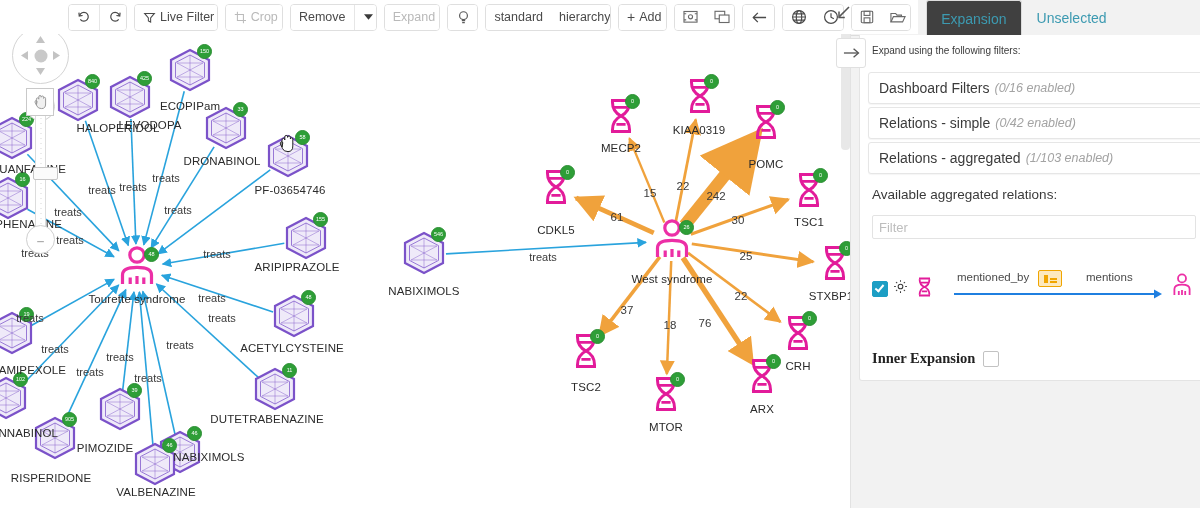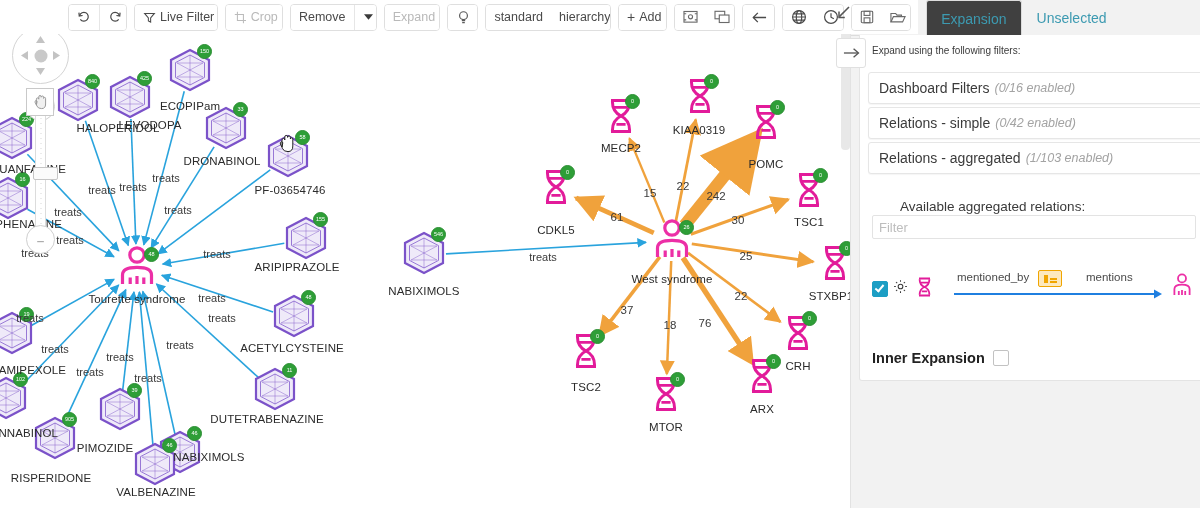--- a/index.html
+++ b/index.html
@@ -124,21 +124,21 @@
     display:flex;align-items:center;justify-content:center;z-index:8;
   }
   .filter-row{
     position:absolute;left:8px;width:326px;height:30px;
     border:1px solid #e6e6e6;border-radius:3px;background:#fff;
     display:flex;align-items:center;padding-left:10px;
     box-shadow:0 1px 1px rgba(0,0,0,.04);
   }
   .filter-row .fr-name{font-size:14px;color:#3b3b3b;}
   .filter-row .fr-count{font-size:12.5px;color:#a3a3a3;font-style:italic;margin-left:5px;}
-  #avail-label{position:absolute;left:12px;top:164px;font-size:13.5px;color:#3a3a3a;margin-left:28px;}
+  #avail-label{position:absolute;left:12px;top:152px;font-size:13.5px;color:#3a3a3a;}
   #filter-input{
     position:absolute;left:12px;top:180px;width:310px;height:22px;
     border:1px solid #e3e3e3;border-radius:2px;background:#fff;
     font-size:13px;color:#333;padding:0 6px;outline:none;
     font-family:"Liberation Sans",sans-serif;
   }
   #filter-input::placeholder{color:#bdbdbd;}
 
   .cbx{
     width:14px;height:14px;border:1px solid #c2c2c2;border-radius:2px;
@@ -146,21 +146,21 @@
   }
   .cbx.on{background:#1c9ec4;border-color:#1c9ec4;}
   .cbx.on:after{
     content:"";position:absolute;left:4px;top:1px;width:3px;height:7px;
     border:solid #fff;border-width:0 2px 2px 0;transform:rotate(40deg);
   }
   #selrow{position:absolute;left:12px;top:212px;display:flex;align-items:center;gap:7px;}
   #selrow .lbl{font-size:14px;color:#3a3a3a;}
   #relrow{position:absolute;left:12px;top:236px;width:320px;height:34px;}
   #inner-exp{position:absolute;left:12px;top:315px;display:flex;align-items:center;gap:8px;}
-  #inner-exp .lbl{font-size:14.5px;color:#222;font-weight:bold;}
+  #inner-exp .lbl{font-size:14.5px;color:#222;font-weight:bold;font-family:Liberation Serif, serif;}
 
   .mini-tag{
     display:inline-flex;align-items:center;justify-content:center;
     width:22px;height:15px;border:1.5px solid #f0a500;border-radius:2px;
     background:#fde9bd;
   }
   .mini-tag i{display:block;width:4px;height:8px;background:#f0a500;margin-right:2px;}
   .mini-tag u{display:block;width:7px;height:2px;background:#f0a500;
     box-shadow:0 3px 0 #f0a500;text-decoration:none;}
   .rel-txt{font-size:11.5px;color:#4a4a4a;}

